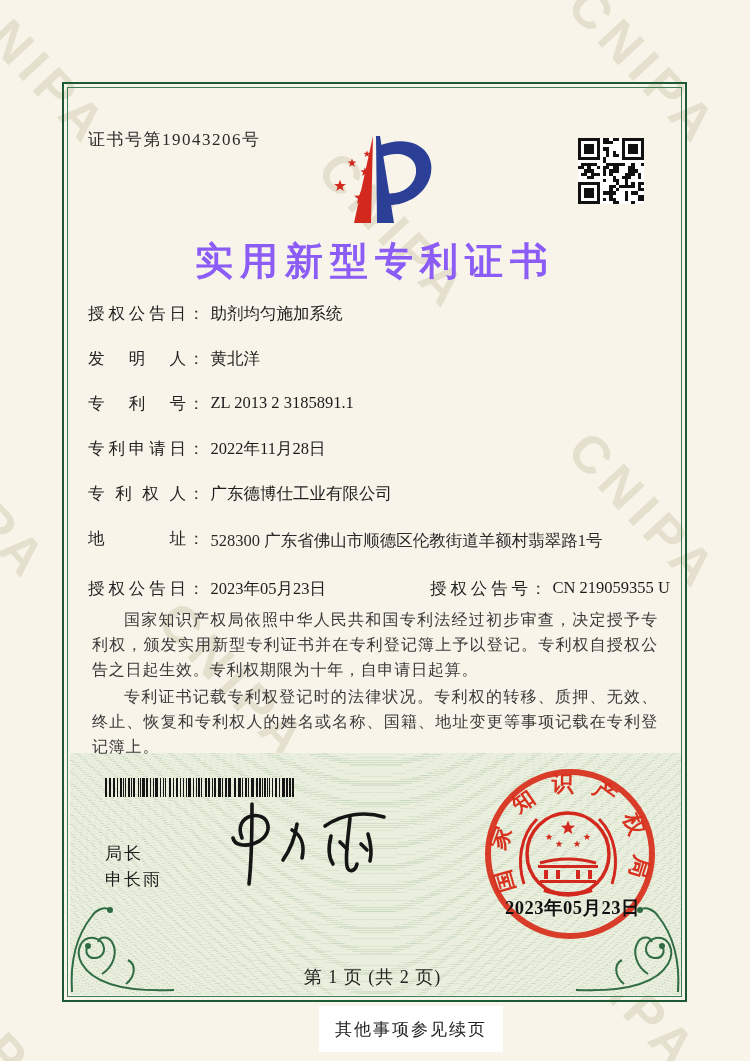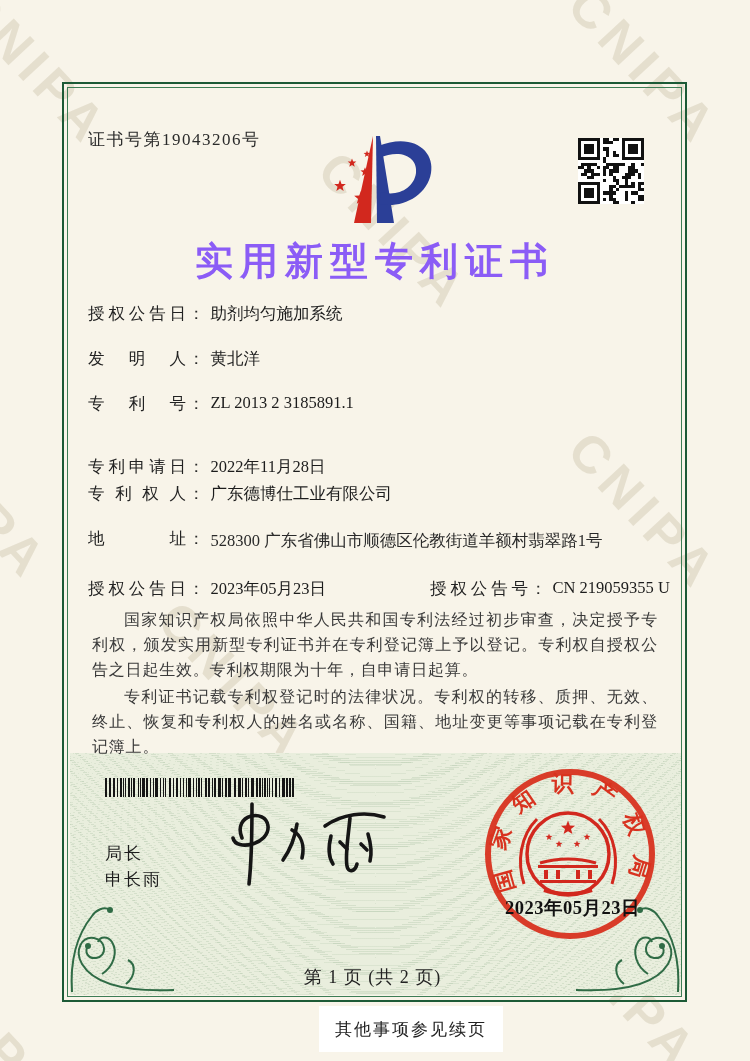--- a/index.html
+++ b/index.html
@@ -249,21 +249,21 @@
 
   <div class="frow" style="top:303px">
     <span class="flabel">授权公告日</span><span class="fcolon">：</span><span class="fvalue">助剂均匀施加系统</span>
   </div>
   <div class="frow" style="top:348px">
     <span class="flabel">发明人</span><span class="fcolon">：</span><span class="fvalue">黄北洋</span>
   </div>
   <div class="frow" style="top:393px">
     <span class="flabel">专利号</span><span class="fcolon">：</span><span class="fvalue">ZL 2013 2 3185891.1</span>
   </div>
-  <div class="frow" style="top:456px">
+  <div class="frow" style="top:438px">
     <span class="flabel">专利申请日</span><span class="fcolon">：</span><span class="fvalue">2022年11月28日</span>
   </div>
   <div class="frow" style="top:483px">
     <span class="flabel">专利权人</span><span class="fcolon">：</span><span class="fvalue">广东德博仕工业有限公司</span>
   </div>
   <div class="frow" style="top:528px">
     <span class="flabel">地址</span><span class="fcolon">：</span><span class="addr-lines"><span>528300 广东省佛山市顺德区伦教街道羊额村翡翠路1号</span><br></span>
   </div>
   <div class="frow" style="top:578px">
     <span class="flabel">授权公告日</span><span class="fcolon">：</span><span class="fvalue">2023年05月23日</span>

